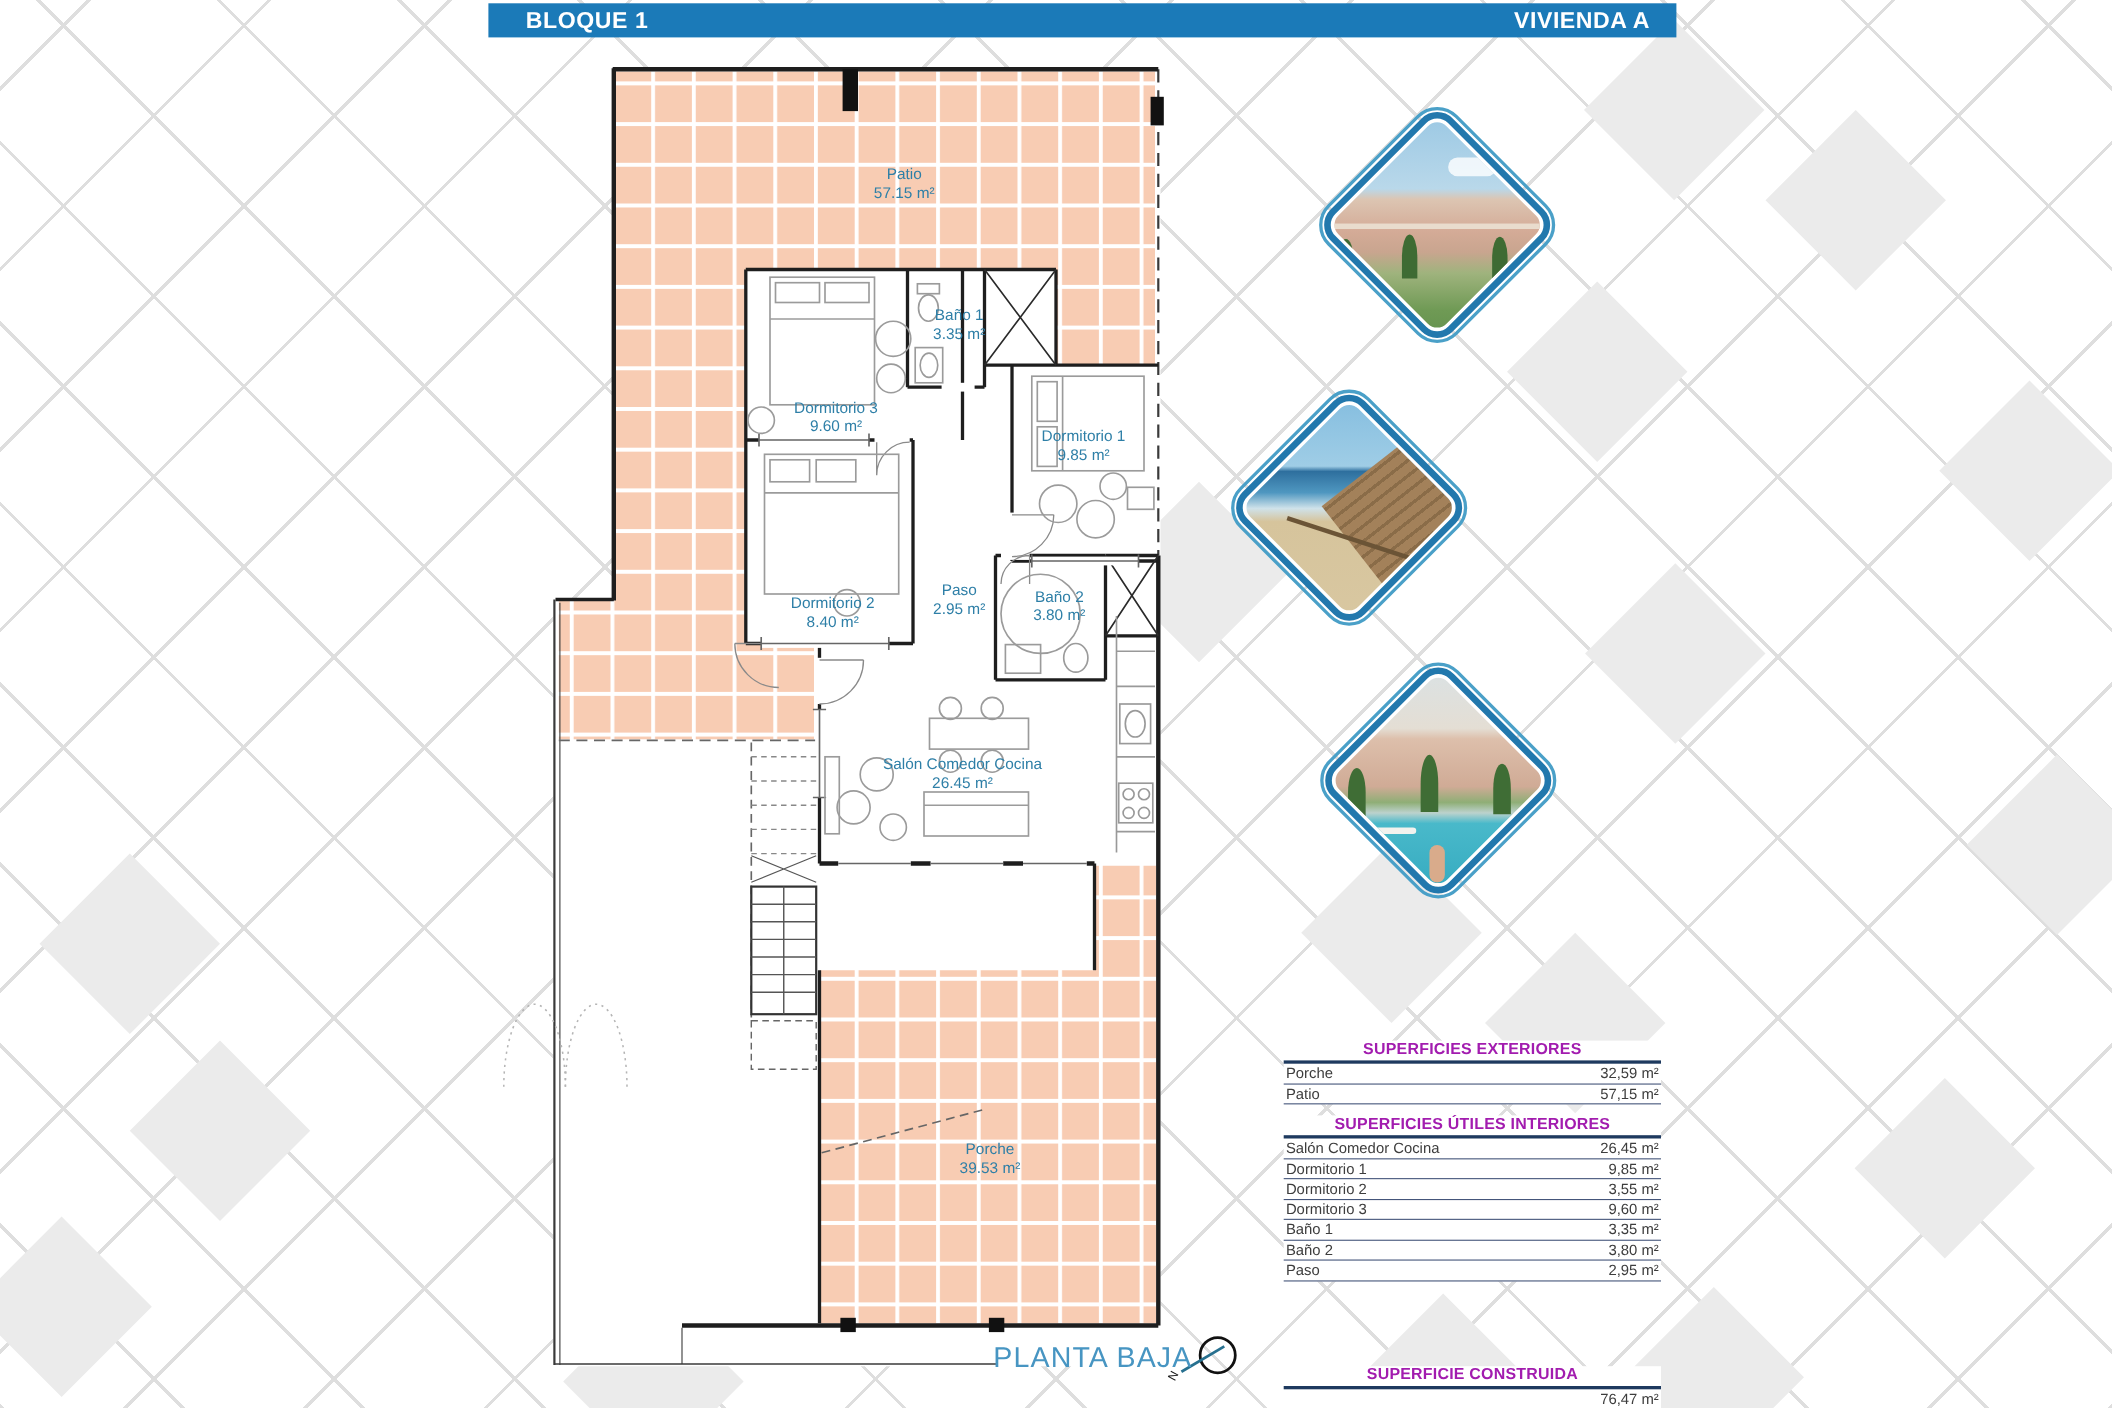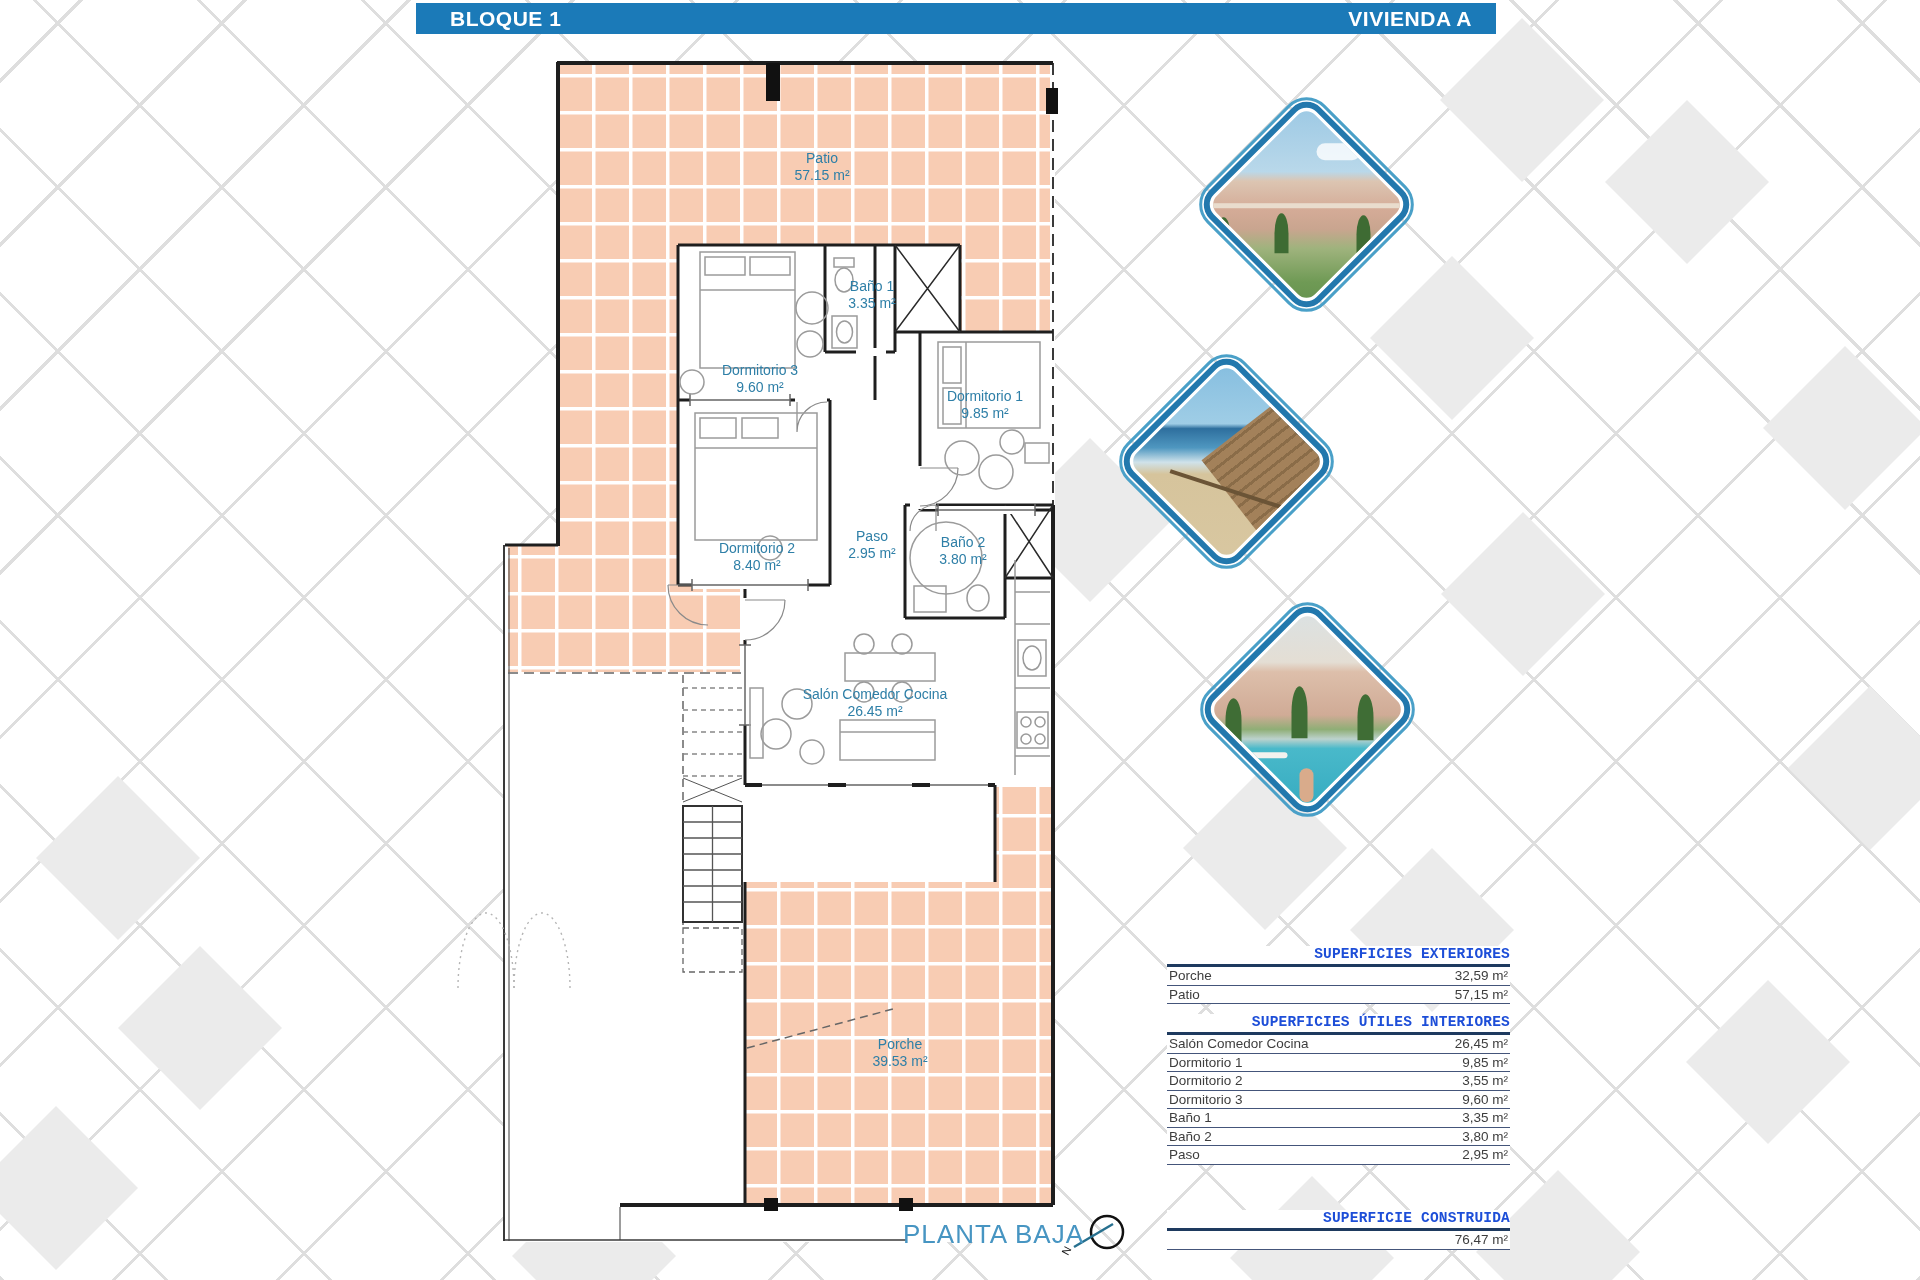--- a/index.html
+++ b/index.html
@@ -8,21 +8,21 @@
     background:
       repeating-linear-gradient(45deg, #dedede 0 3px, transparent 3px 116px),
       repeating-linear-gradient(-45deg, #dedede 0 3px, transparent 3px 116px),
       #ffffff;
     font-family:"Liberation Sans", sans-serif;
   }
   .cell{position:absolute;width:116px;height:116px;background:#ebebeb;transform:rotate(45deg);z-index:0;}
   #plan-svg{position:absolute;left:0;top:0;z-index:1;}
   
   .topbar{
-    position:absolute;left:416px;top:3px;width:1080px;height:31px;z-index:3;
+    position:absolute;left:444px;top:3px;width:1080px;height:31px;z-index:3;
     background:#1b7ab8;color:#fff;display:flex;align-items:center;justify-content:space-between;
     padding:0 24px 0 34px;box-sizing:border-box;font-size:21px;font-weight:bold;letter-spacing:0.5px;
   }
   
   .rlabel{
     position:absolute;z-index:2;transform:translateX(-50%);text-align:center;
     color:#2e7fa7;font-size:14px;line-height:17px;white-space:nowrap;
   }
   
   .floorcap{
@@ -32,22 +32,22 @@
   
   .dmd{position:absolute;width:167px;height:167px;transform:rotate(45deg);z-index:2;}
   .d-outer{width:100%;height:100%;box-sizing:border-box;border:3px solid #4aa0c8;border-radius:26px;padding:2px;}
   .d-mid{width:100%;height:100%;box-sizing:border-box;border:6px solid #2278ad;border-radius:20px;padding:3px;background:#fff;}
   .d-inner{width:100%;height:100%;border-radius:12px;overflow:hidden;position:relative;}
   .photo{position:absolute;left:50%;top:50%;width:240px;height:240px;transform:translate(-50%,-50%) rotate(-45deg);}
   .ph-shape{position:absolute;}
   
   .stable{position:absolute;left:1167px;width:343px;z-index:2;background:#fff;}
   .stable-h{
-    text-align:right;font-weight:bold;color:#1d4ed8;font-size:14.5px;line-height:17px;
-    border-bottom:3px solid #1e3a5f;padding-bottom:1px;letter-spacing:0.2px;font-family:Liberation Mono, monospace;
+    text-align:center;font-weight:bold;color:#a21caf;font-size:14.5px;line-height:17px;
+    border-bottom:3px solid #1e3a5f;padding-bottom:1px;letter-spacing:0.2px;
   }
   .srow{
     display:flex;justify-content:space-between;align-items:center;
     height:18.5px;border-bottom:1px solid #44557a;font-size:13.5px;color:#3d3d3d;
     padding:0 2px;box-sizing:border-box;
   }
 </style>
 </head>
 <body>
 
@@ -389,19 +389,19 @@
   <div class="srow">
       <span>Baño 2</span>
       <span>3,80 m²</span>
     </div>
   <div class="srow">
       <span>Paso</span>
       <span>2,95 m²</span>
     </div>
 </div>
 
-<div class="stable" style="top:1210px">
+<div class="stable" style="top:1242px">
   <div class="stable-h">SUPERFICIE CONSTRUIDA</div>
   <div class="srow" style="border-bottom-width:1px">
       <span></span>
       <span>76,47 m²</span>
     </div>
 </div>
 
 </body></html>

